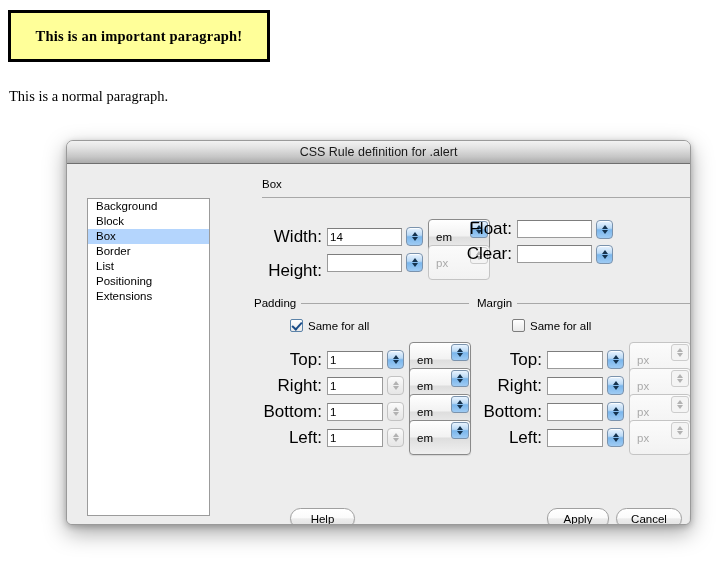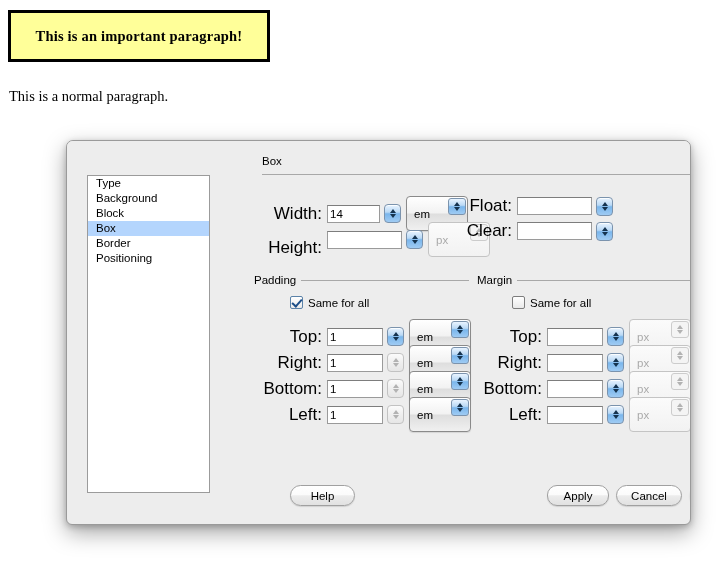--- a/index.html
+++ b/index.html
@@ -224,40 +224,44 @@
 </head>
 <body>
 
 <div class="alert-box">
   <span class="alert-box-text">This is an important paragraph!</span>
 </div>
 <div class="normal-para">This is a normal paragraph.</div>
 
 <div class="dialog">
 
+  <div class="titlebar">
+    <span class="titlebar-text">CSS Rule definition for .alert</span>
+  </div>
 
   <div class="dialog-body">
 
     <div class="category-label">Category</div>
     <div class="category-list">
-      <div class="cat-item">Type</div>
       <div class="cat-item">Background</div>
       <div class="cat-item">Block</div>
       <div class="cat-item selected">Box</div>
       <div class="cat-item">Border</div>
+      <div class="cat-item">List</div>
       <div class="cat-item">Positioning</div>
+      <div class="cat-item">Extensions</div>
     </div>
 
     <div class="pane">
       <div class="pane-title">Box</div>
       <div class="pane-rule"></div>
 
       <div class="row" style="left:40px; top:55px;">
         <span class="fld-label" style="width:60px;">Width:</span>
-        <div class="txtbox" style="width:53px;">14</div>
+        <div class="txtbox" style="width:75px;">14</div>
         <div class="spin">
             <i class="ar up"></i>
             <i class="ar dn"></i>
           </div>
         <div class="unit">
           <span class="unit-text">em</span>
           <span class="unit-arrows">
               <i class="ar up"></i>
               <i class="ar dn"></i>
             </span>

